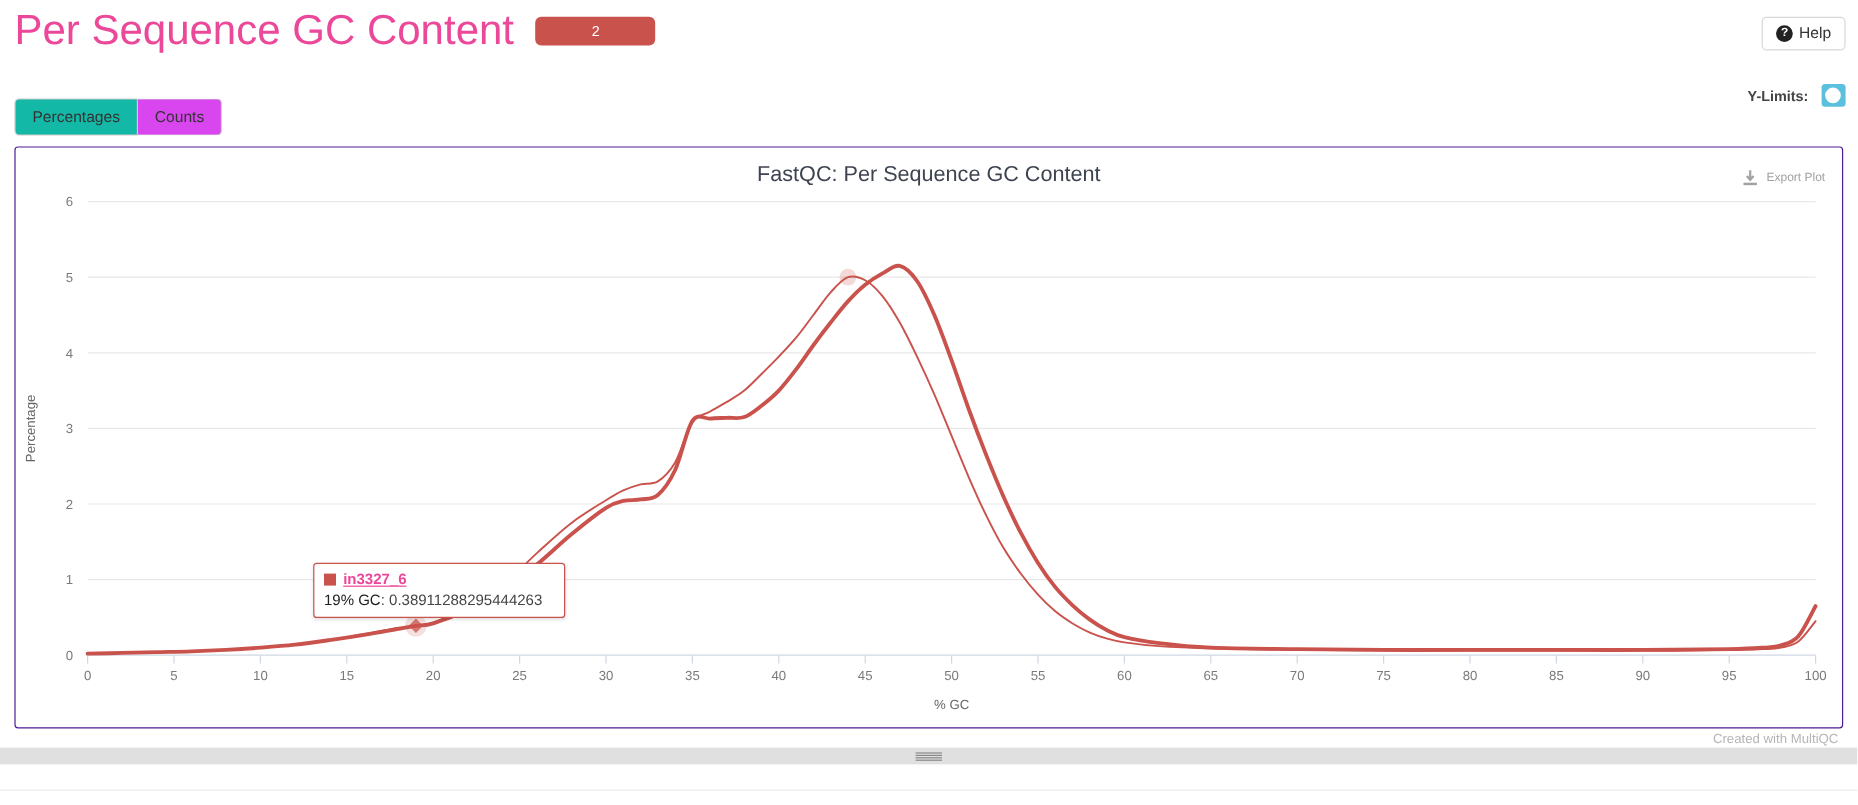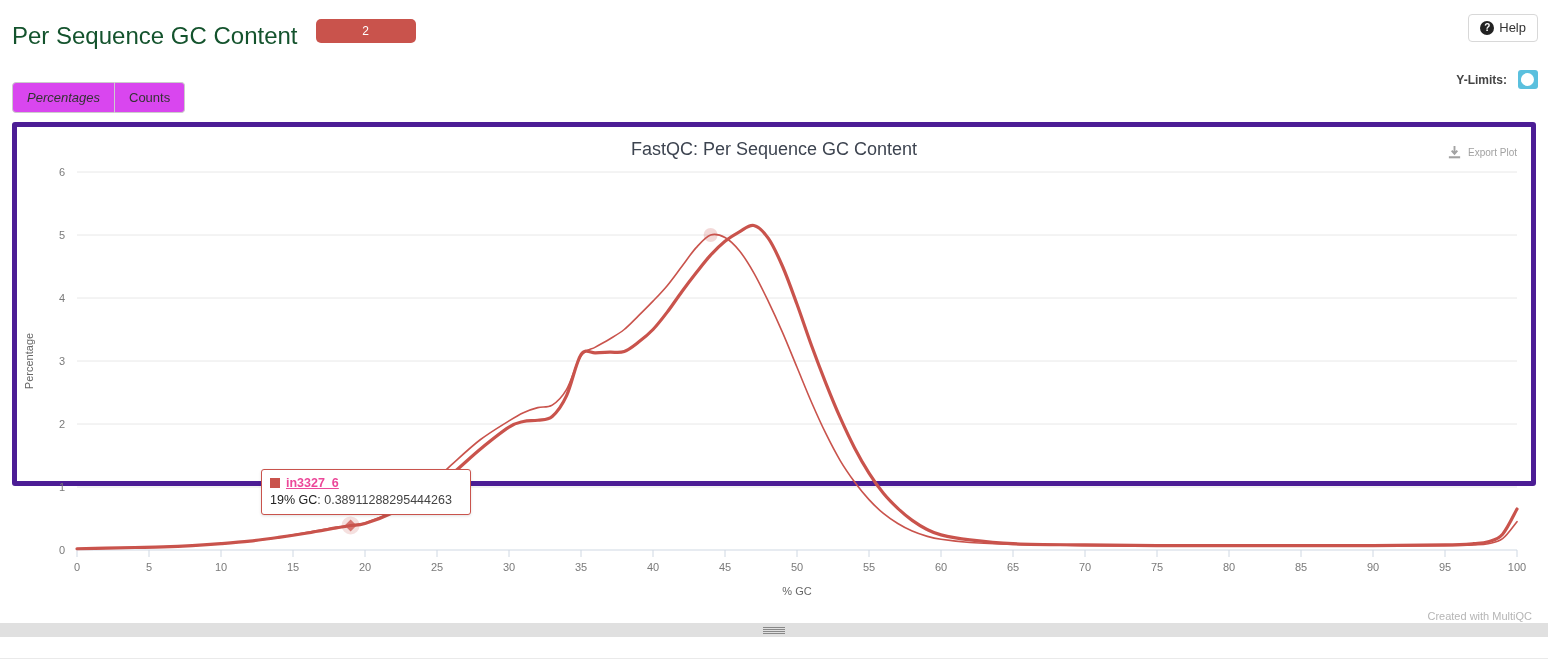--- a/index.html
+++ b/index.html
@@ -17,26 +17,25 @@
     background: #fff;
   }
 
   
   .hdr-row {
     position: absolute;
     left: 12px; top: 10px;
     display: flex; align-items: center; gap: 18px;
   }
   .page-title {
-    font-size: 24px;
+    font-size: 35px;
     font-weight: 400;
-    color: #14532d;
+    color: #ec4899;
     line-height: 32px;
     white-space: nowrap;
-    margin-top: 10px;
   }
   .badge {
     display: inline-block;
     min-width: 100px;
     text-align: center;
     padding: 5px 10px;
     border-radius: 5px;
     background: #c9534c;
     color: #ffffff;
     font-size: 12px;
@@ -116,28 +115,28 @@
     padding: 7px 14px;
     font-size: 13px;
     line-height: 15px;
     border: 1px solid #cccccc;
     background: #d946ef;
     color: #333;
     cursor: pointer;
   }
   .tab:first-child { border-radius: 4px 0 0 4px; }
   .tab:last-child  { border-radius: 0 4px 4px 0; border-left: none; }
-  .tab.active { background: #d946ef; font-style: italic; }
+  .tab.active { background: #14b8a6; }
 
   
   .panel {
     position: absolute;
     left: 12px; top: 122px;
-    width: 1524px; height: 364px;
-    border: 5px solid #4c1d95;
+    width: 1524px; height: 485px;
+    border: 1px solid #4c1d95;
     border-radius: 3px;
     background: #ffffff;
   }
   .chart-title {
     position: absolute;
     left: 0; right: 0; top: 12px;
     text-align: center;
     font-size: 18px;
     color: #3d4450;
     font-weight: 400;

